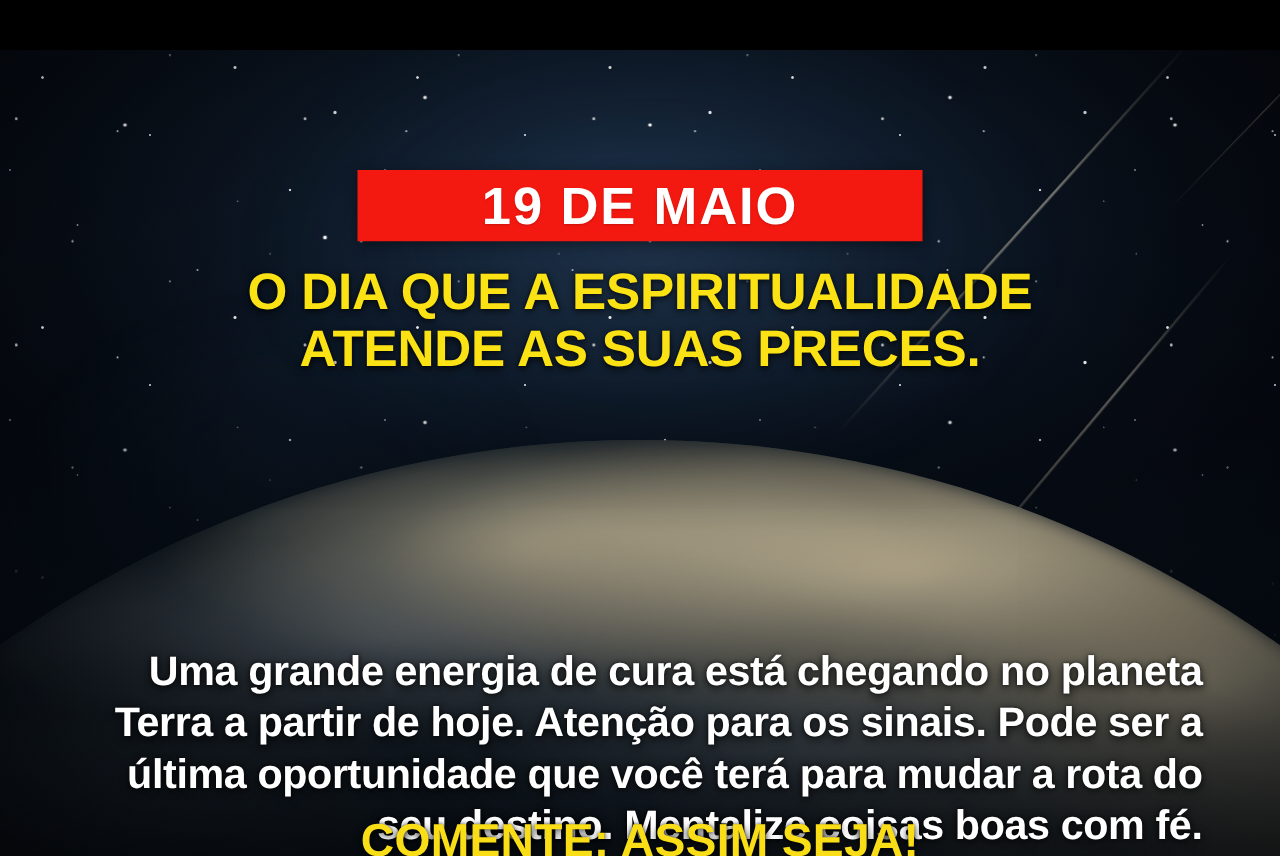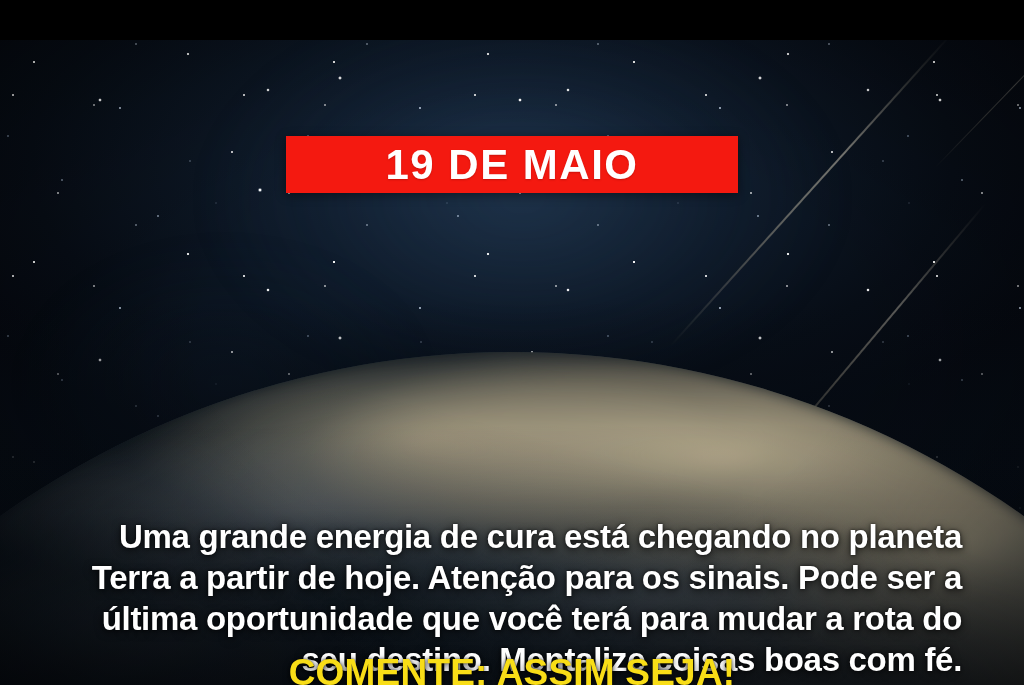--- a/index.html
+++ b/index.html
@@ -306,20 +306,24 @@
 
   <div class="bottom-vignette"></div>
   <div class="left-vignette"></div>
 
   <div class="content">
 
     <div class="date-banner">
       <span class="date-banner-text">19 DE MAIO</span>
     </div>
 
+    <div class="headline">
+      <span class="l1">O DIA QUE A ESPIRITUALIDADE</span>
+      <span class="l2">ATENDE AS SUAS PRECES.</span>
+    </div>
 
   </div>
 
   <p class="body-copy">Uma grande energia de cura está chegando no planeta Terra a partir de hoje. Atenção para os sinais. Pode ser a última oportunidade que você terá para mudar a rota do seu destino. Mentalize coisas boas com fé.</p>
 
   <div class="cta">COMENTE: ASSIM SEJA!</div>
 
   <div class="bottom-edge"></div>
 
 </div>

